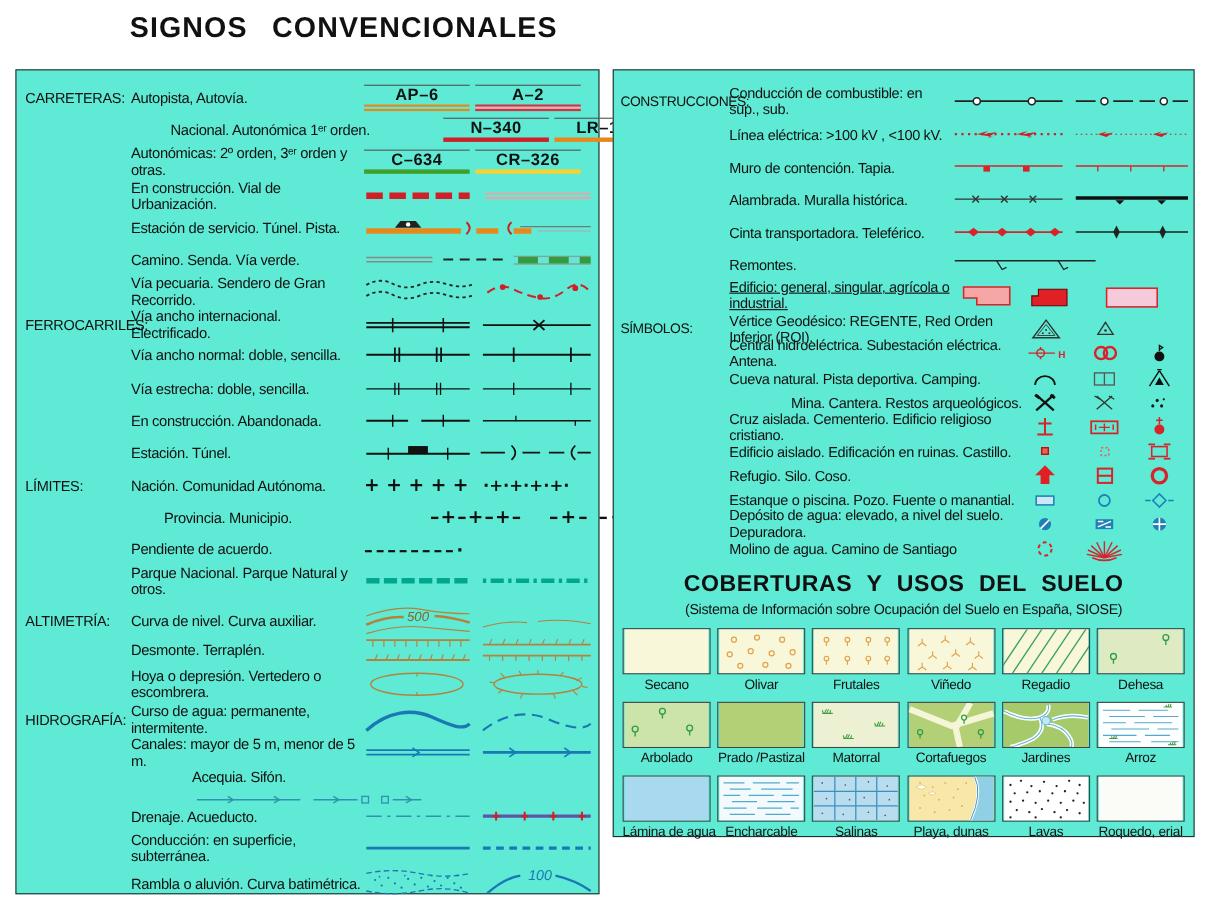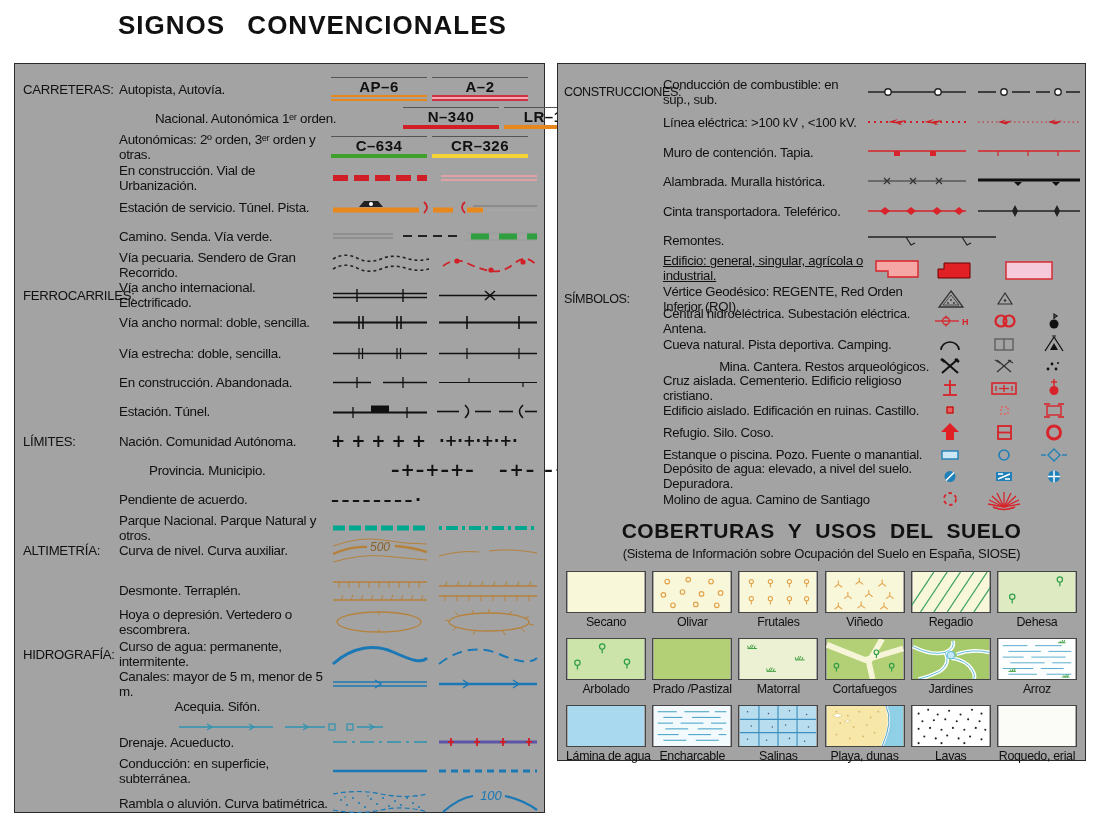--- a/index.html
+++ b/index.html
@@ -1,18 +1,18 @@
 <!DOCTYPE html>
 <html><head>
 <meta charset="utf-8">
 <style>
   html,body{margin:0;padding:0;background:#fff;}
   body{width:1100px;height:821px;position:relative;font-family:"Liberation Sans",sans-serif;color:#111;}
   .page-title{position:absolute;left:118px;top:10px;font-size:26px;font-weight:700;letter-spacing:1px;word-spacing:14px;}
-  .panel{position:absolute;border:1.6px solid #2b2b2b;background:#a3a3a3;box-sizing:border-box;}
+  .panel{position:absolute;border:1.6px solid #2b2b2b;background:#5eead4;box-sizing:border-box;}
   #left-panel{left:14px;top:63px;width:531px;height:750px;}
   #right-panel{left:557px;top:63px;width:529px;height:698px;}
   .lrow{position:absolute;left:8px;display:flex;align-items:center;height:28px;width:515px;}
   .rrow{position:absolute;left:6px;display:flex;align-items:center;width:517px;}
   .sec{width:96px;font-size:13.2px;letter-spacing:-0.3px;flex:none;}
   .rsec{width:99px;font-size:12.6px;letter-spacing:-0.4px;flex:none;}
   .lbl{width:212px;font-size:13.4px;letter-spacing:-0.3px;flex:none;}
   .rlbl{flex:1;font-size:13.2px;letter-spacing:-0.3px;}
   .sym{width:207px;flex:none;display:flex;align-items:center;}
   .rsym{width:215px;flex:none;display:flex;align-items:center;justify-content:flex-start;}
@@ -271,21 +271,21 @@
     <div class="sec"></div>
     <div class="lbl">Parque Nacional. Parque Natural y otros.</div>
     <div class="sym">
         <svg width="207" height="26" viewBox="0 0 207 26">
       <line x1="2" y1="13" x2="96" y2="13" stroke="#00A78E" stroke-width="5" stroke-dasharray="12 4"></line>
       <line x1="108" y1="13" x2="206" y2="13" stroke="#00A78E" stroke-width="4" stroke-dasharray="3 4 12 4"></line>
     </svg>
       </div>
   </div>
 
-  <div class="lrow" style="top:470px;height:32px;">
+  <div class="lrow" style="top:484px;height:32px;">
     <div class="sec">ALTIMETRÍA:</div>
     <div class="lbl">Curva de nivel. Curva auxiliar.</div>
     <div class="sym">
         <svg width="207" height="32" viewBox="0 0 207 32">
       <path d="M2,12 Q30,2 52,6 T96,10" fill="none" stroke="#B5813B" stroke-width="1"></path>
       <path d="M2,20 Q20,12 36,13 M64,12 Q80,13 96,18" fill="none" stroke="#B5813B" stroke-width="2.4"></path>
       <text x="49" y="17" font-size="12" font-style="italic" fill="#8A6228" text-anchor="middle">500</text>
       <path d="M2,28 Q30,20 52,22 T96,26" fill="none" stroke="#B5813B" stroke-width="1"></path>
       <path d="M108,22 Q130,16 148,18 M158,17 Q180,14 206,19" fill="none" stroke="#B5813B" stroke-width="1"></path>
     </svg>

